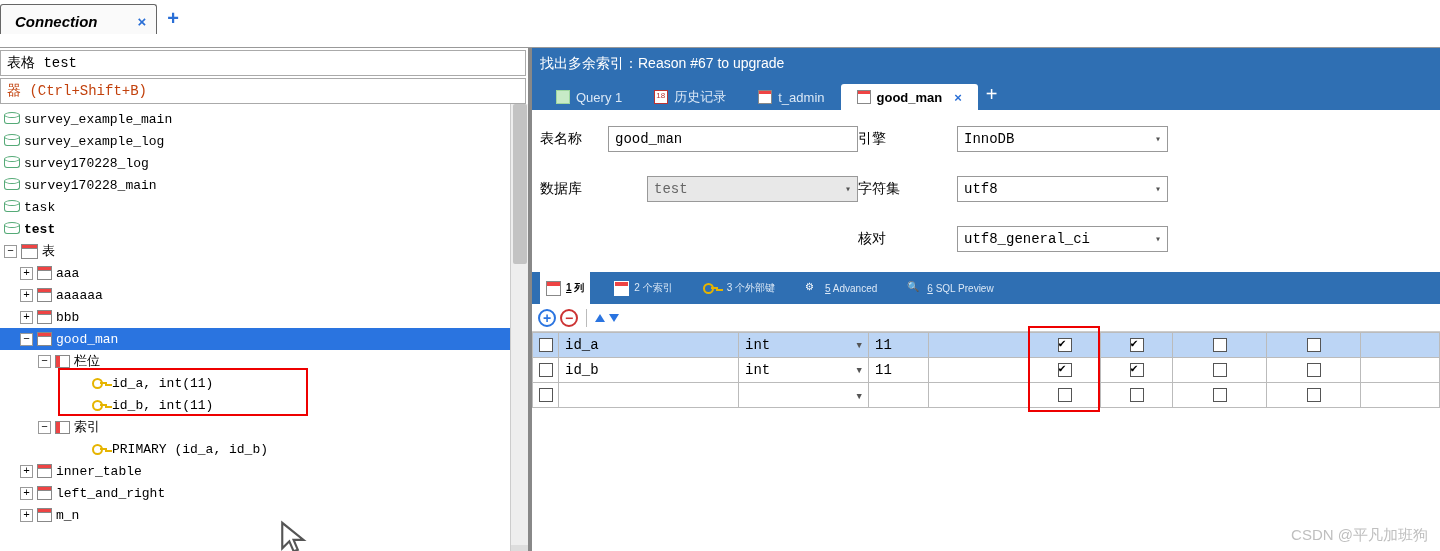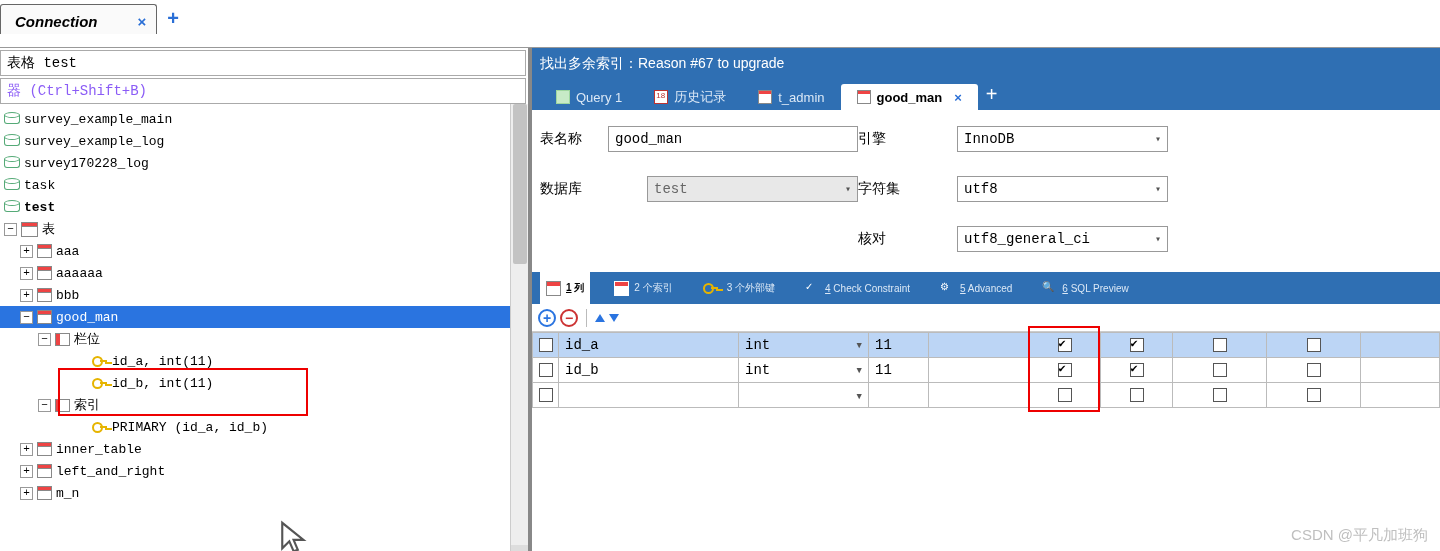--- a/index.html
+++ b/index.html
@@ -11,21 +11,21 @@
               padding:4px 10px 0 14px; display:flex; align-items:center; gap:40px; border-radius:3px 3px 0 0; }
   .conn-tab .lbl { font-weight:bold; font-style:italic; font-size:15px; }
   .close-x { color:#2a6fd6; font-weight:bold; cursor:pointer; font-size:15px; }
   .plus { color:#2a6fd6; font-weight:bold; font-size:20px; margin-left:10px; cursor:pointer; line-height:28px; }
 
   .splitter { display:flex; height:calc(551px - 36px); }
   .left-pane { width:532px; border-right:4px solid #888; display:flex; flex-direction:column; position:relative;}
   .right-pane { flex:1; display:flex; flex-direction:column; background:#fff; }
 
   .filter-row { border:1px solid #aaa; margin:2px 2px 0 0; padding:3px 6px; font-size:14px; }
-  .filter-row.hint { color:#8b5cf6; }
+  .filter-row.hint { color:#c2410c; }
 
   .treewrap { flex:1; overflow:hidden; position:relative; padding-top:4px;}
   .tree-row { display:flex; align-items:center; height:22px; padding-left:2px; white-space:nowrap;}
   .tree-row.sel { background:#2a74e0; color:#fff; }
   .exp { width:13px; height:13px; border:1px solid #999; font-size:11px; line-height:10px; text-align:center; margin-right:4px; cursor:pointer; background:#fff; color:#000;}
   .db-ico { width:16px; height:14px; margin-right:4px; display:inline-block; position:relative;}
   .db-ico::before { content:""; position:absolute; width:14px; height:4px; border:1px solid #5a7; border-radius:50%; top:0; left:0;}
   .db-ico::after { content:""; position:absolute; width:14px; height:8px; border:1px solid #5a7; border-top:none; border-radius:0 0 3px 3px; top:3px; left:0;}
   .tbl-ico { width:15px; height:14px; border:1px solid #888; background:linear-gradient(#e44 0 3px,#fff 3px 6px,#fff 6px); margin-right:4px; display:inline-block; position:relative;}
   .tbl-ico::after{content:"";position:absolute;inset:3px 0 0 0;border-top:1px solid #888;}
@@ -123,20 +123,24 @@
       <div class="tree-row indent0 mono">
           <span class="db-ico"></span>
           <span>survey_example_log</span>
         </div>
       <div class="tree-row indent0 mono">
           <span class="db-ico"></span>
           <span>survey170228_log</span>
         </div>
       <div class="tree-row indent0 mono">
           <span class="db-ico"></span>
+          <span>survey170228_main</span>
+        </div>
+      <div class="tree-row indent0 mono">
+          <span class="db-ico"></span>
           <span>task</span>
         </div>
       <div class="tree-row indent0 mono" style="font-weight:bold;">
           <span class="db-ico"></span>
           <span>test</span>
         </div>
 
       <div class="tree-row indent0 mono">
           <span class="exp">−</span>
           <span class="tbl-ico big"></span>
@@ -270,24 +274,20 @@
           <span class="sico col"></span>
           <span><span class="u">1</span> 列</span>
         </div>
       <div class="st">
           <span class="sico col"></span>
           <span>2 个索引</span>
         </div>
       <div class="st">
           <span class="sico fk key-ico"></span>
           <span>3 个外部键</span>
-        </div>
-      <div class="st">
-          <span class="sico chk"></span>
-          <span><span class="u">4</span> Check Constraint</span>
         </div>
       <div class="st">
           <span class="sico adv"></span>
           <span><span class="u">5</span> Advanced</span>
         </div>
       <div class="st">
           <span class="sico sql"></span>
           <span><span class="u">6</span> SQL Preview</span>
         </div>
     </div>

